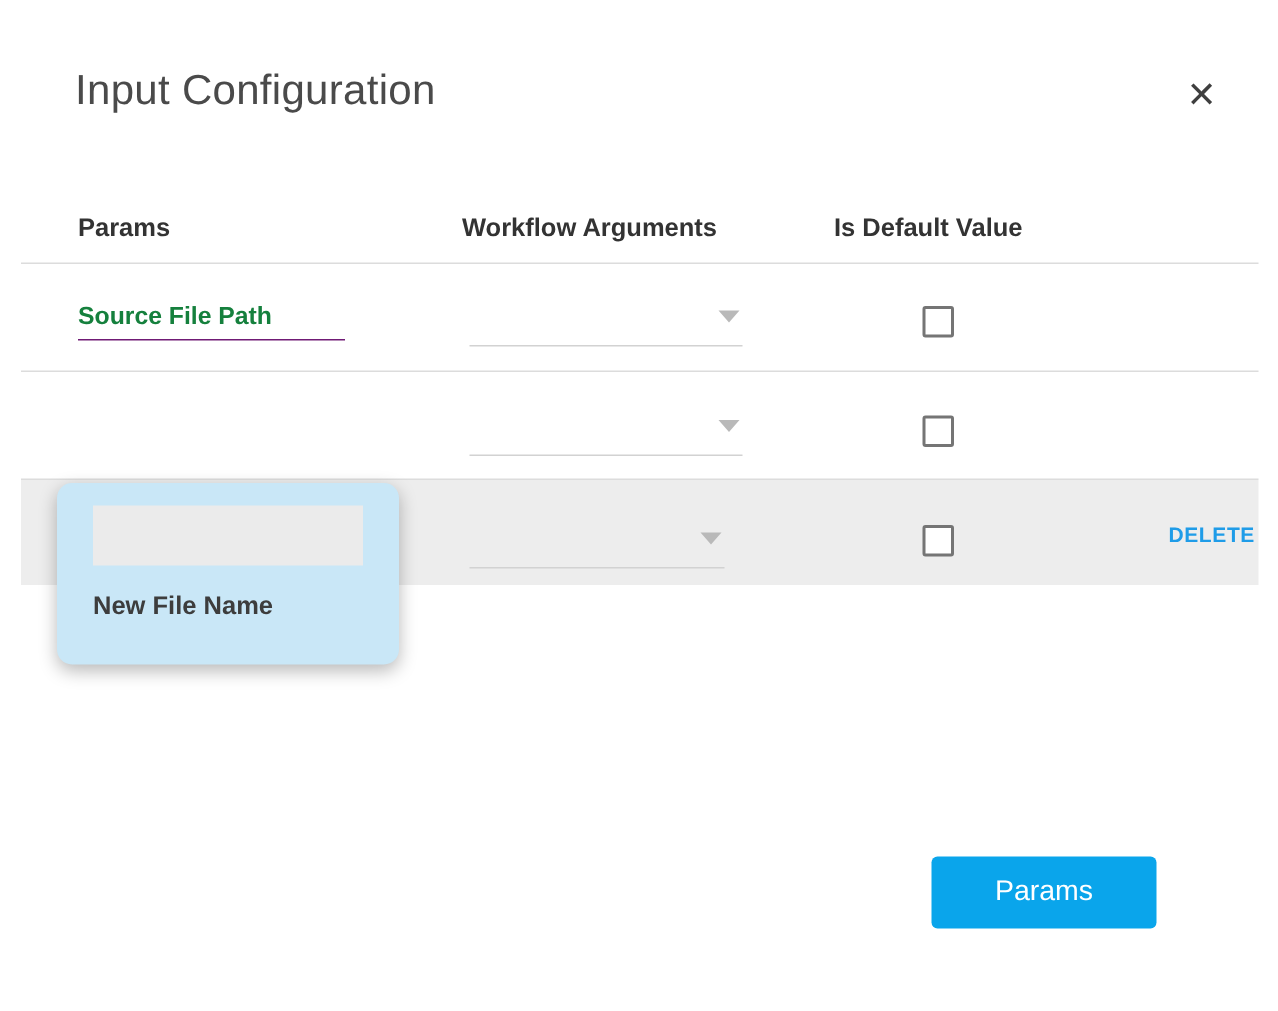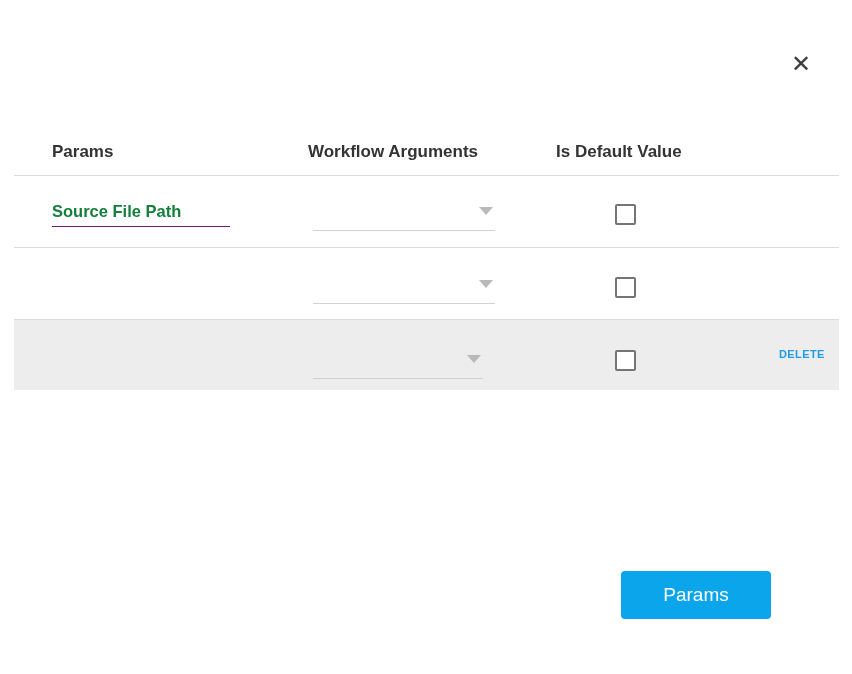--- a/index.html
+++ b/index.html
@@ -52,21 +52,21 @@
   }
   .checkbox{
     position:absolute;left:615px;width:17px;height:17px;
     background:#ffffff;border:2px solid #757575;border-radius:2px;cursor:pointer;
   }
   .cb-row1{top:204px;}
   .cb-row2{top:277px;}
   .cb-row3{top:350px;}
   .delete-link{
     position:absolute;left:752px;top:348px;
-    font-size:11px;font-weight:700;color:#1f9ce8;letter-spacing:0.4px;
+    font-size:14px;font-weight:700;color:#1f9ce8;letter-spacing:0.4px;
     cursor:pointer;text-decoration:none;padding-left:27px;
   }
   .tooltip{
     position:absolute;left:38px;top:322px;width:228px;height:121px;
     background:#c9e7f7;border-radius:10px;
     box-shadow:0 4px 12px rgba(0,0,0,0.28);
   }
   .tooltip-input{
     position:absolute;left:24px;top:15px;width:180px;height:40px;
     background:#ebebeb;border:none;outline:none;padding:0 8px;box-sizing:border-box;
@@ -80,20 +80,21 @@
     position:absolute;left:621px;top:571px;width:150px;height:48px;
     background:#0aa5eb;border:none;border-radius:4px;cursor:pointer;
     font-family:"Liberation Sans",sans-serif;font-size:19px;font-weight:400;color:#ffffff;
   }
 </style>
 </head>
 <body>
 
 <div class="dialog">
 
+  <h1 class="title">Input Configuration</h1>
 
   <button class="close-btn">
     <span>✕</span>
   </button>
 
   <div class="col-header h-params">Params</div>
   <div class="col-header h-workflow">Workflow Arguments</div>
   <div class="col-header h-default">Is Default Value</div>
 
   <div class="sep sep-header"></div>
@@ -112,16 +113,20 @@
     <span class="chev"></span>
   </div>
   <span class="checkbox cb-row2"></span>
 
   <div class="dropdown dd-row3">
     <span class="chev"></span>
   </div>
   <span class="checkbox cb-row3"></span>
   <a class="delete-link">DELETE</a>
 
+  <div class="tooltip">
+    <input class="tooltip-input" type="text" value="" style="">
+    <div class="tooltip-label">New File Name</div>
+  </div>
 
   <button class="confirm-btn">Params</button>
 
 </div>
 
 </body></html>

